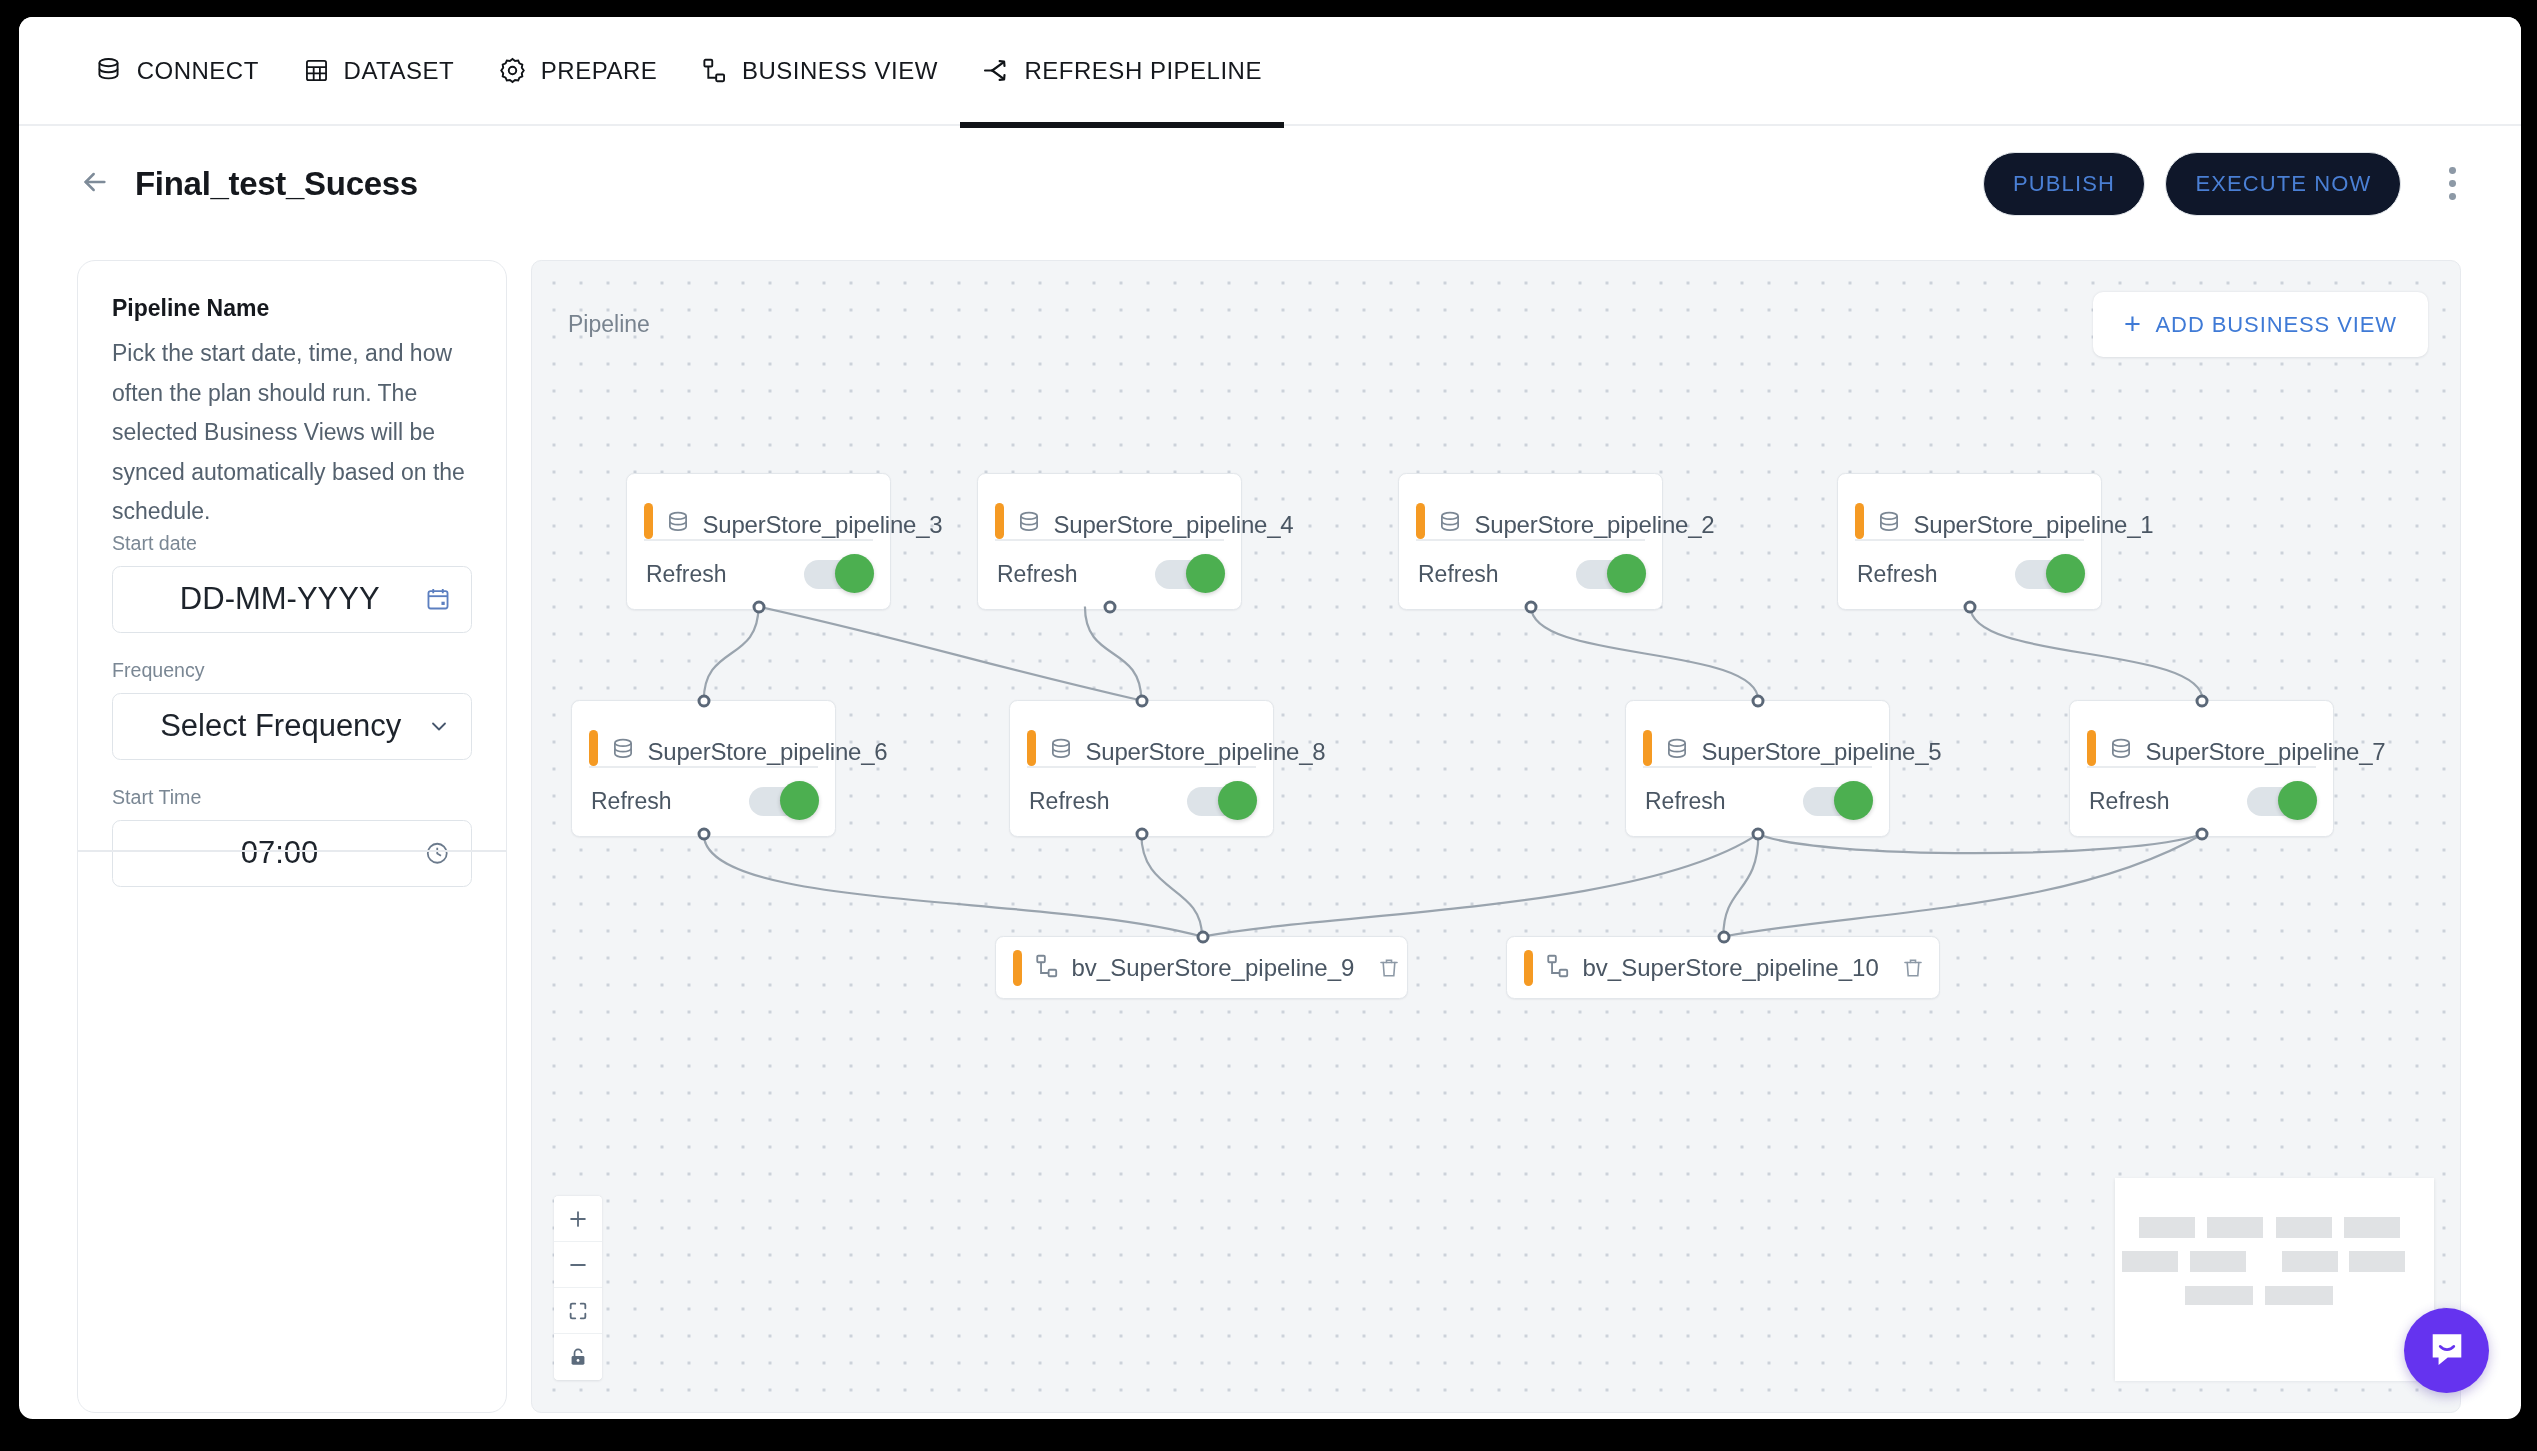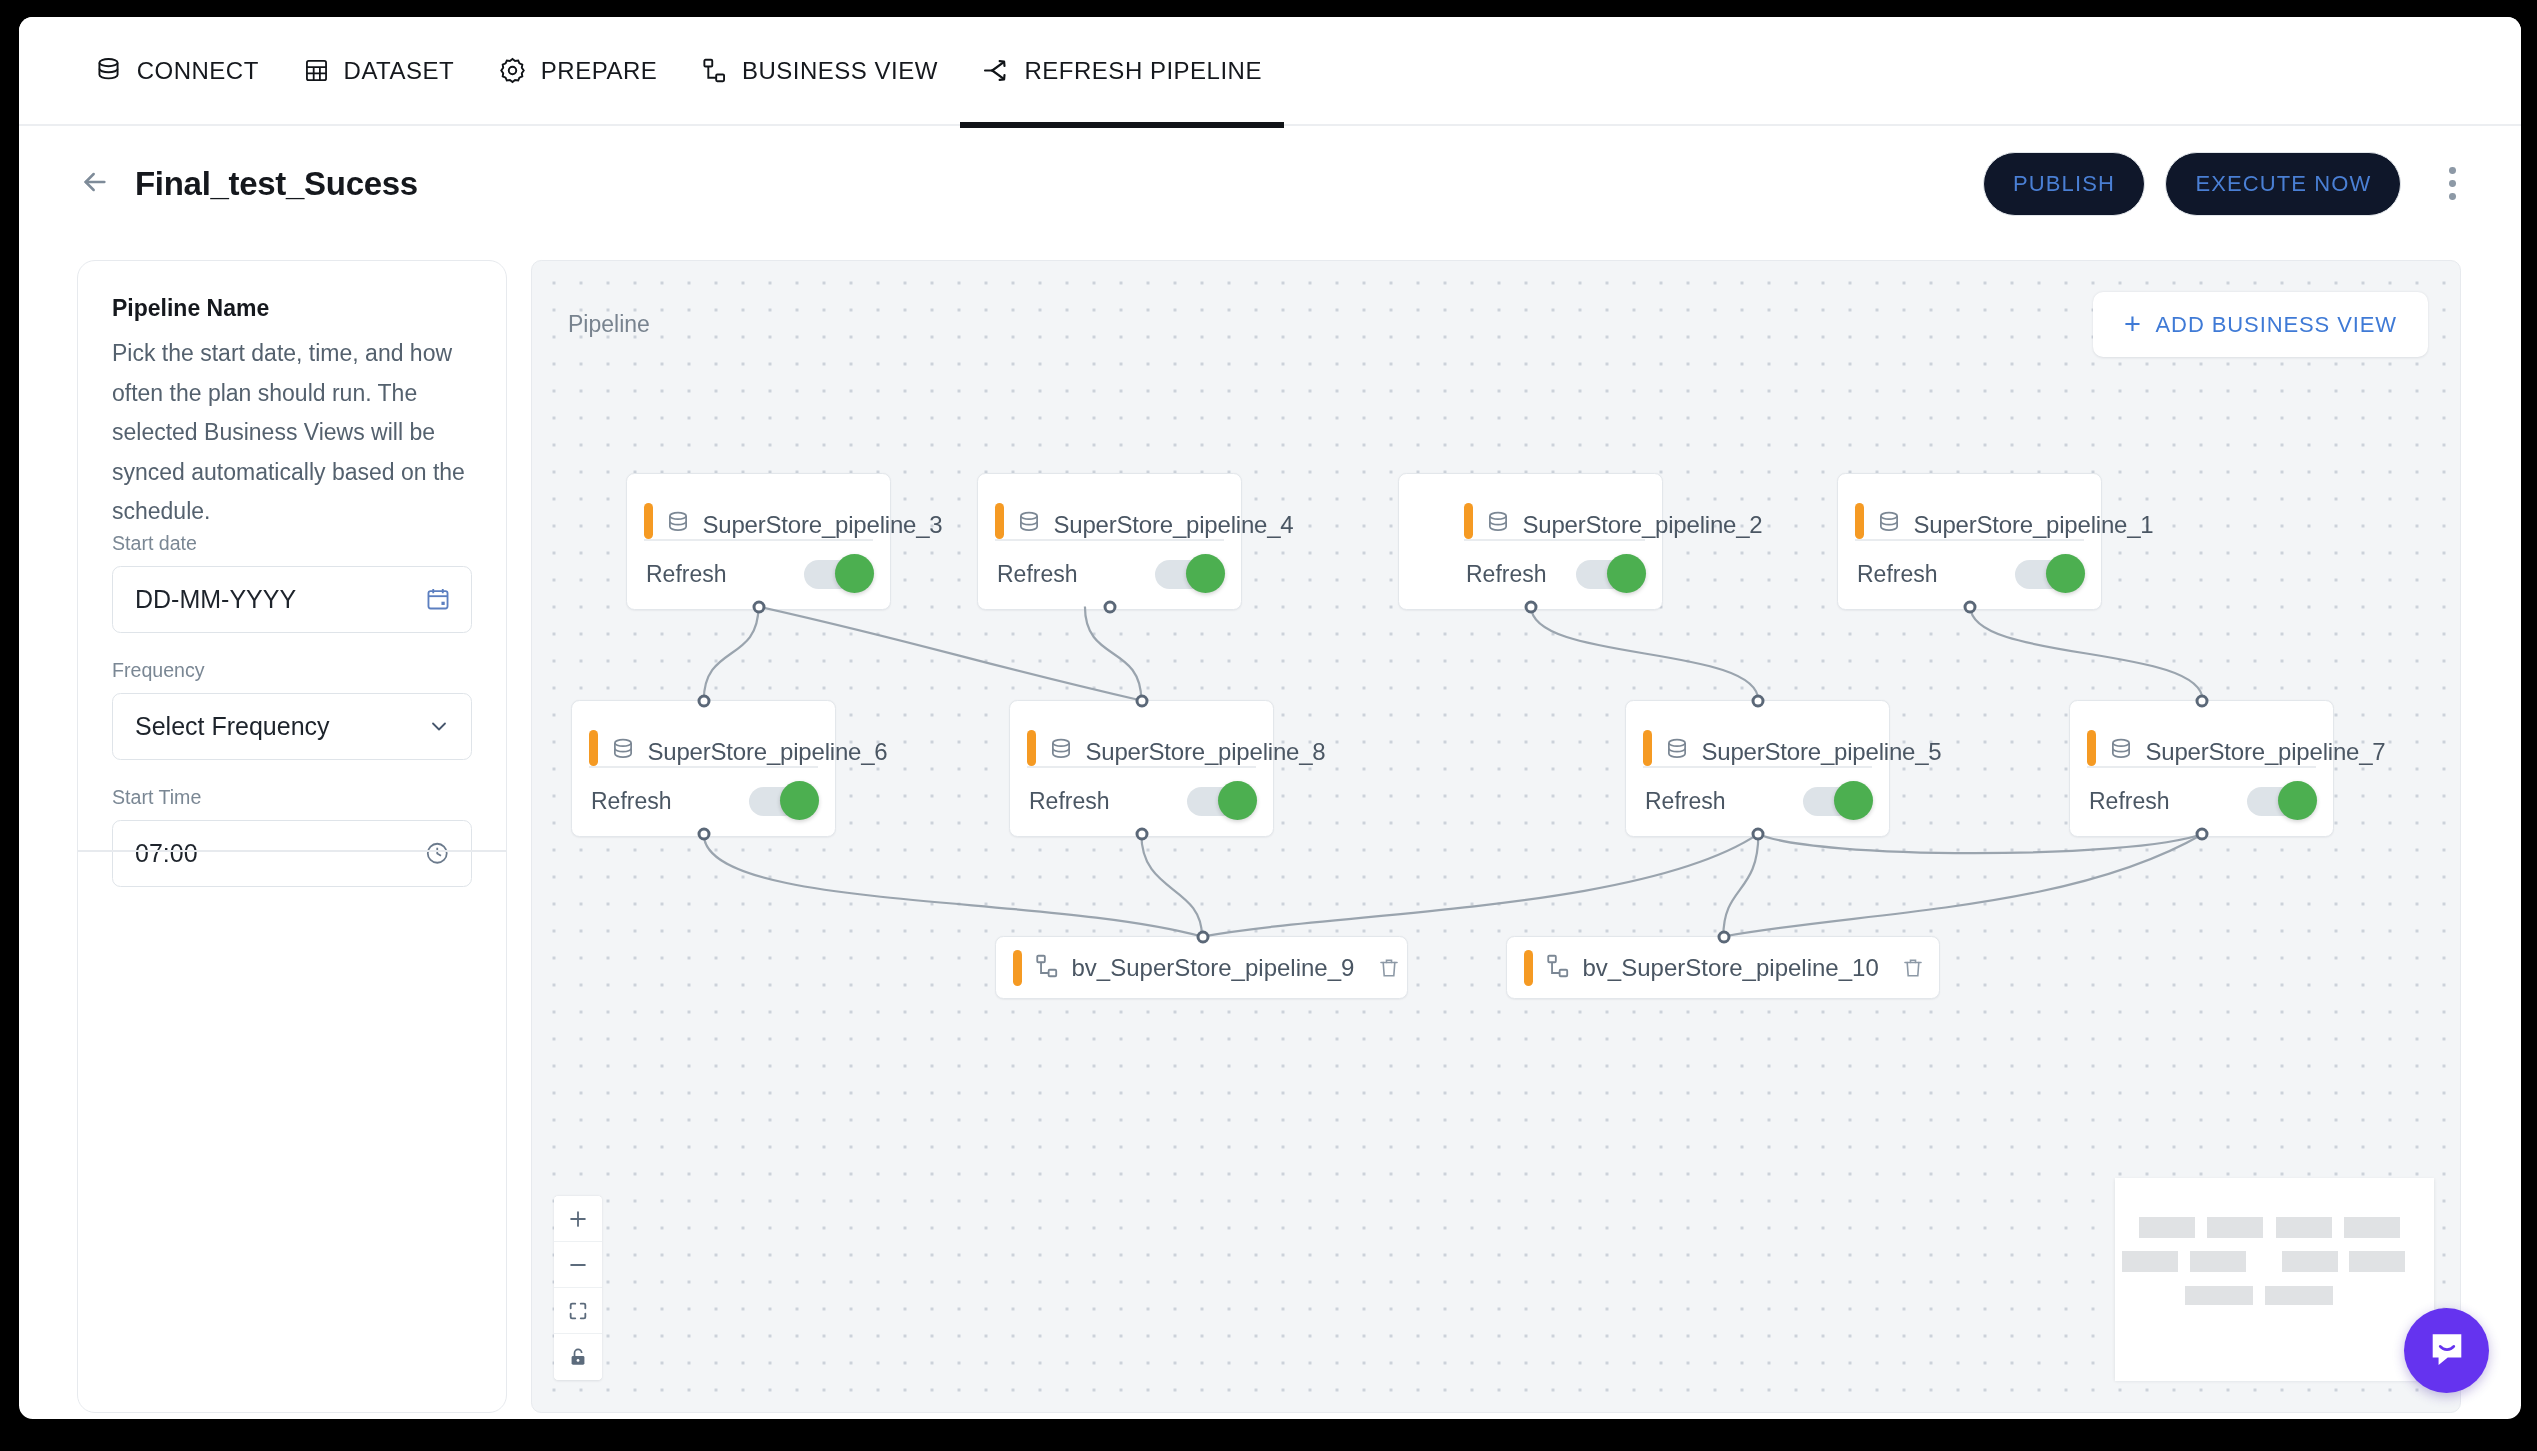--- a/index.html
+++ b/index.html
@@ -110,21 +110,21 @@
   .field-box {
     height: 67px;
     border: 1.7px solid #dfe4e9;
     border-radius: 8.5px;
     display: flex; align-items: center;
     padding: 0 20.5px 0 22px;
     background: #fff;
     margin-bottom: 26px;
     cursor: pointer;
   }
-  .field-val { font-size: 25px; color: #1d232b; flex: 1; }
+  .field-val { font-size: 31px; color: #1d232b; flex: 1; text-align: center; }
   .field-val.ph { color: #1d232b; }
   .field-ic { flex: 0 0 auto; display: flex; align-items: center; }
   .panel-divider {
     position: absolute; left: 0; right: 0; top: 589px;
     height: 1.7px; background: #e7eaee;
   }
 
   
   .canvas {
     position: absolute;
@@ -456,21 +456,21 @@
         <div class="node-sep"></div>
         <div class="node-foot">
           <span class="refresh-lbl">Refresh</span>
           <span class="toggle">
               <span class="knob"></span>
             </span>
         </div>
         <span class="port" style="left:132px; top:133px;"></span>
       </div>
 
-      <div class="node" style="left:866px; top:212px; width:265px;padding-left:48px;">
+      <div class="node" style="left:866px; top:212px; width:265px;">
         <div class="node-head">
           <span class="obar"></span>
           <span>
             <svg width="26" height="26" viewBox="0 0 24 24" fill="none" stroke="#7b8794" stroke-width="1.6">
               <ellipse cx="12" cy="5.5" rx="7.5" ry="3"></ellipse>
                 <path d="M4.5 5.5v5c0 1.7 3.4 3 7.5 3s7.5-1.3 7.5-3v-5"></path>
               <path d="M4.5 10.5v5c0 1.7 3.4 3 7.5 3s7.5-1.3 7.5-3v-5"></path>
               </svg>
           </span>
           <span class="node-title">SuperStore_pipeline_2</span>

